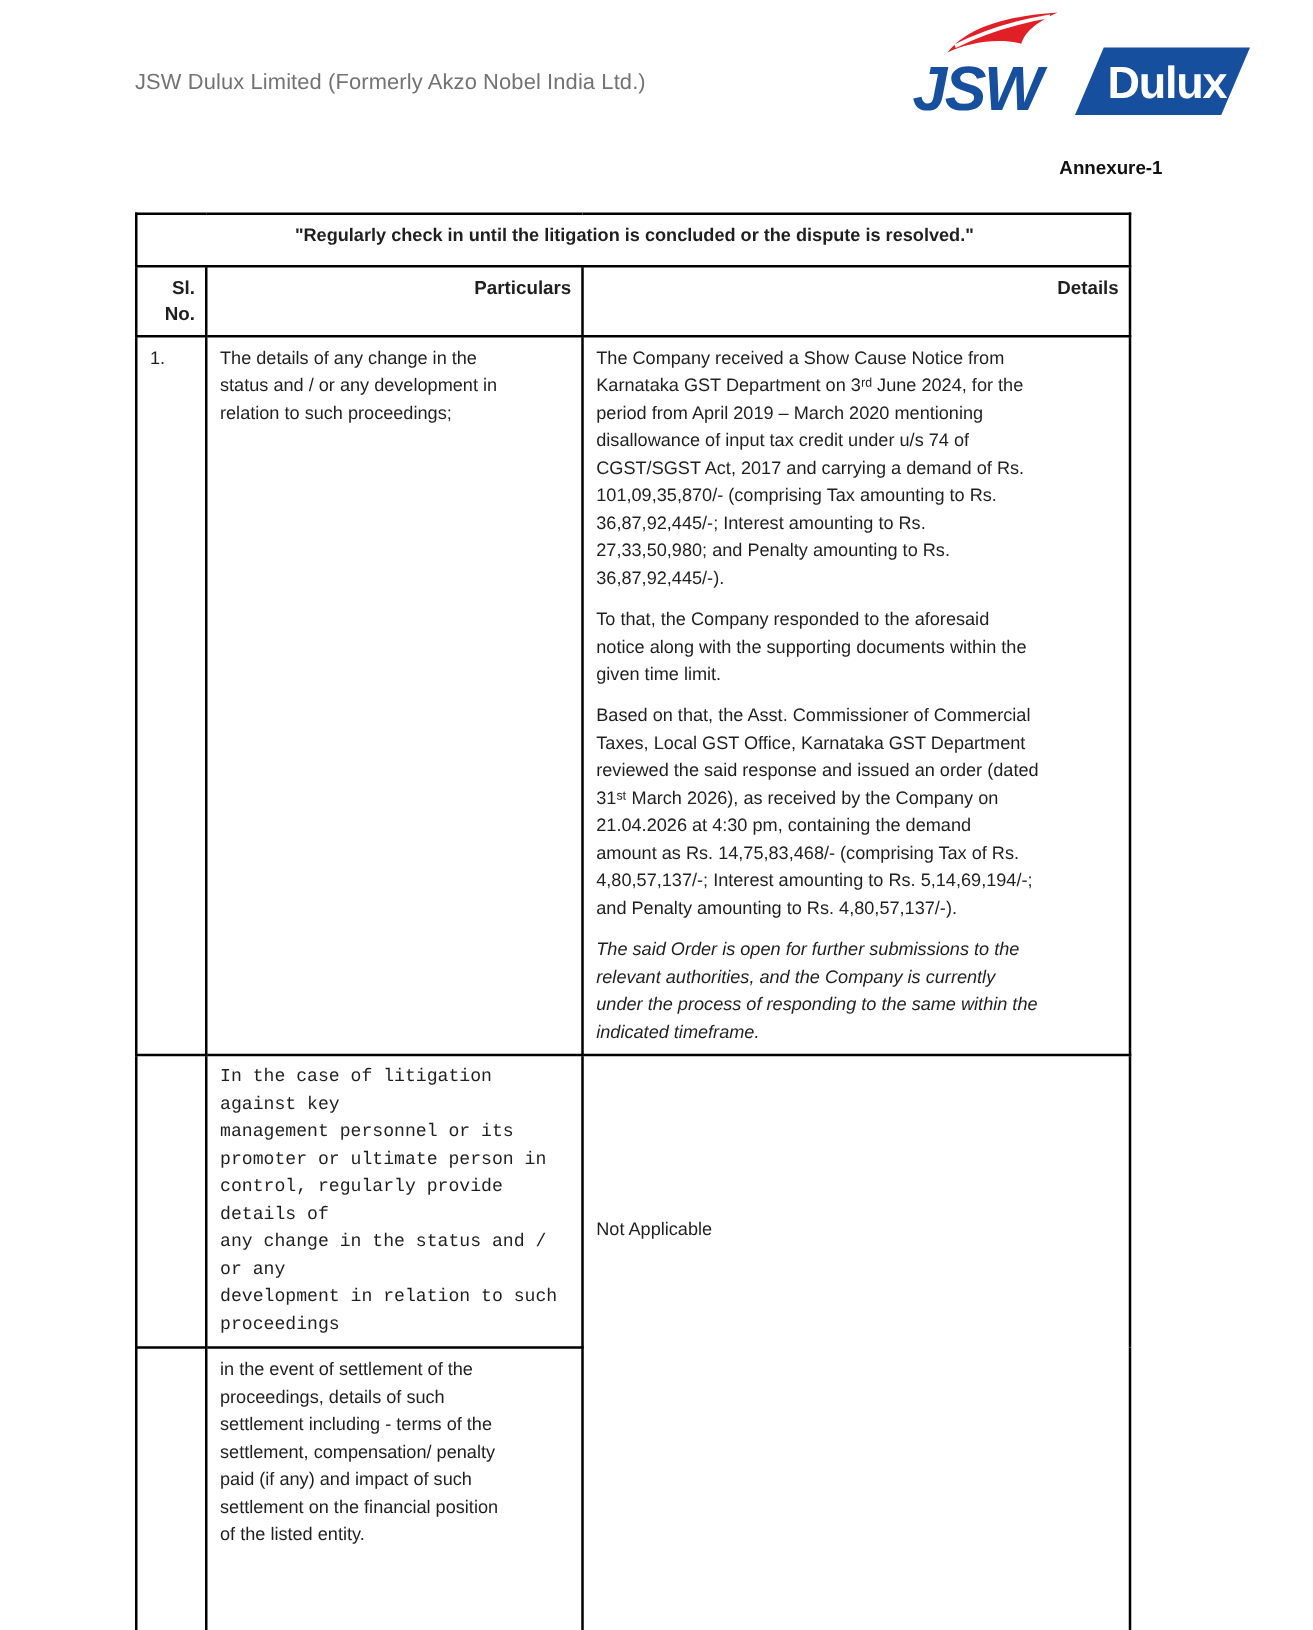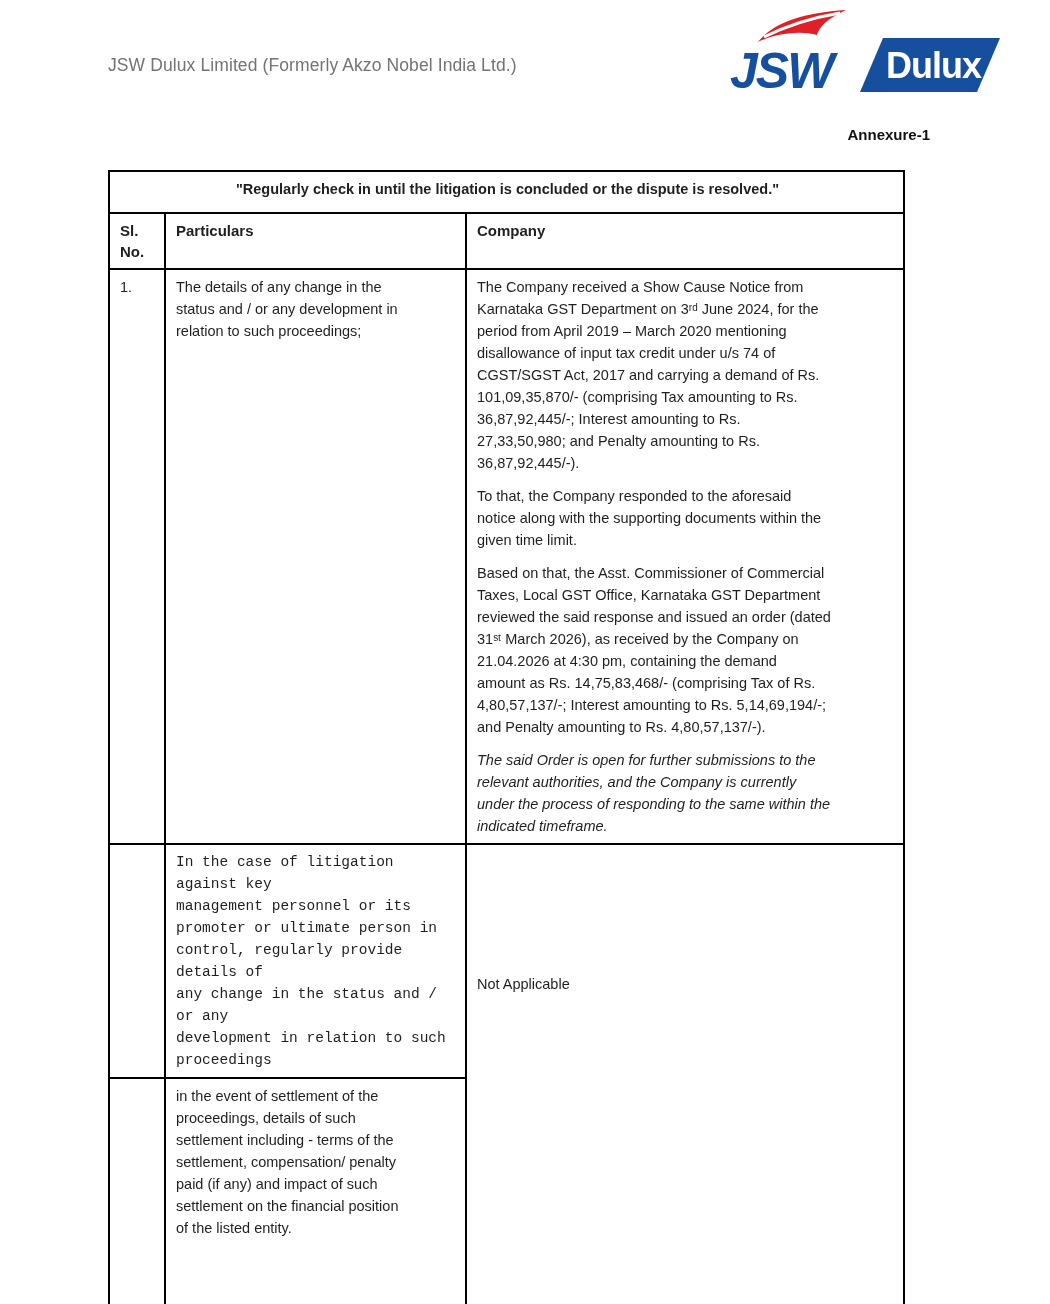--- a/index.html
+++ b/index.html
@@ -30,21 +30,21 @@
     vertical-align:top;
     padding:6px 8px 6px 10px;
     font-size:14.5px;line-height:22px;color:#1f1f1f;
     overflow:hidden;
   }
   .caption-cell{
     text-align:center;font-weight:bold;font-size:15px;
     height:28px;padding:7px 6px 5px 6px;line-height:20px;
   }
   table.doc th{
-    text-align:left;font-weight:bold;font-size:15px;
+    text-align:right;font-weight:bold;font-size:15px;
     height:42px;white-space:pre-line;line-height:21px;
   }
   .pre{white-space:pre-line;border-radius:12px;}
   .row1-cell{height:560px;}
   .row2-cell{height:133px;}
   .row3-cell{height:235px;}
   .row2-particulars{line-height:21px;font-family:Liberation Mono, monospace;}
   .row3-particulars{line-height:25px;}
   .details-cell p{margin:0 0 11px 0;white-space:pre-line;}
   .details-cell p:last-child{margin-bottom:0;font-style:italic;}
@@ -75,21 +75,21 @@
       <col style="width:438px">
     </colgroup>
     <tbody>
       <tr>
         <td class="caption-cell" colspan="3">"Regularly check in until the litigation is concluded or the dispute is resolved."</td>
       </tr>
       <tr>
         <th>Sl.
 No.</th>
         <th>Particulars</th>
-        <th>Company</th>
+        <th>Details</th>
       </tr>
       <tr>
         <td class="row1-cell">1.</td>
         <td class="row1-cell pre">The details of any change in the
 status and / or any development in
 relation to such proceedings;</td>
         <td class="row1-cell details-cell">
           <p>The Company received a Show Cause Notice from
 Karnataka GST Department on 3ʳᵈ June 2024, for the
 period from April 2019 – March 2020 mentioning

